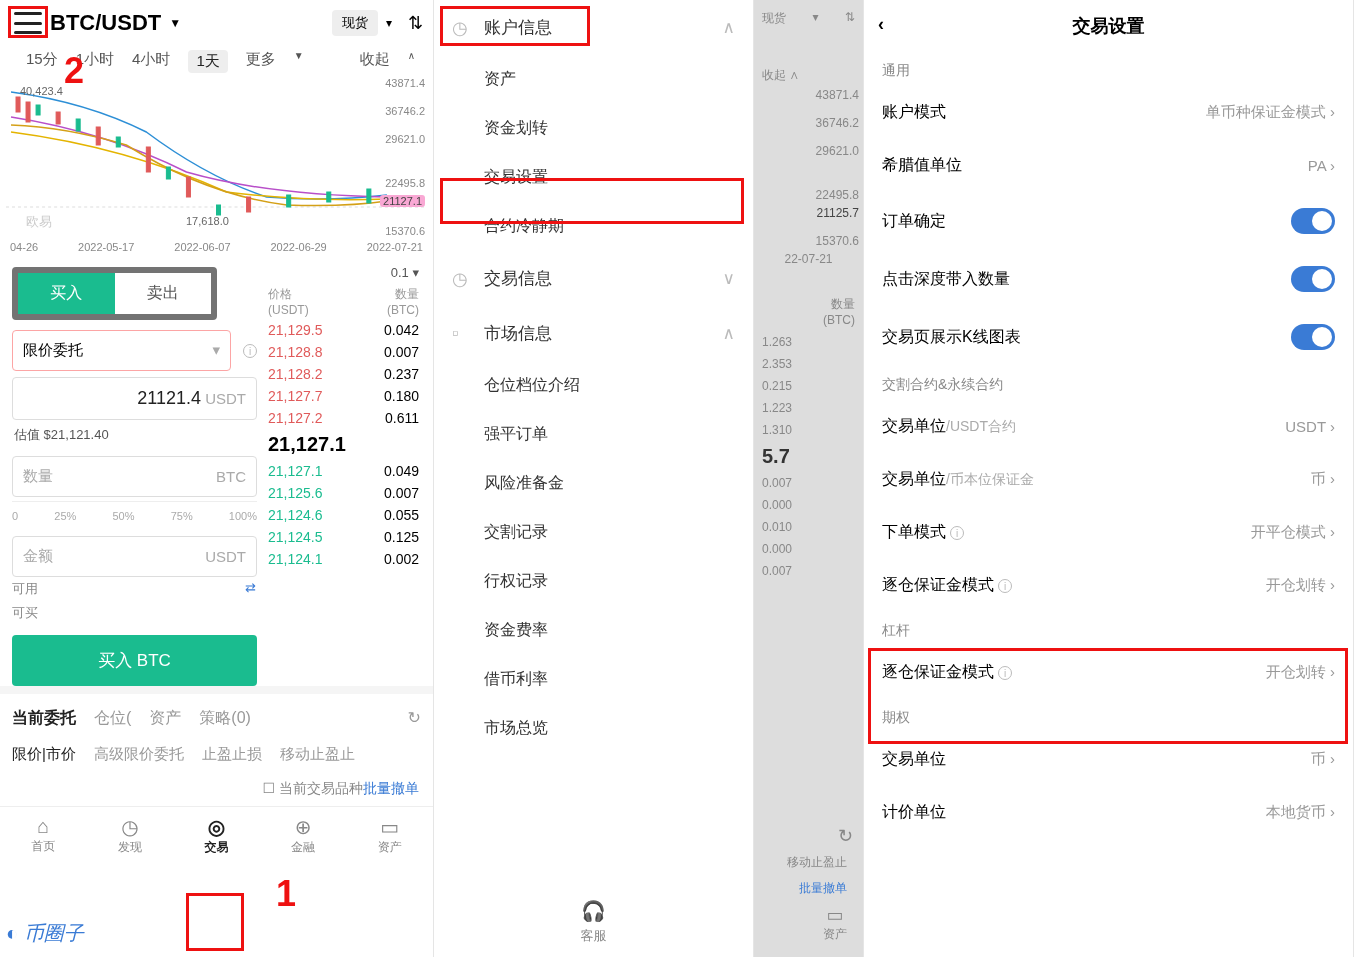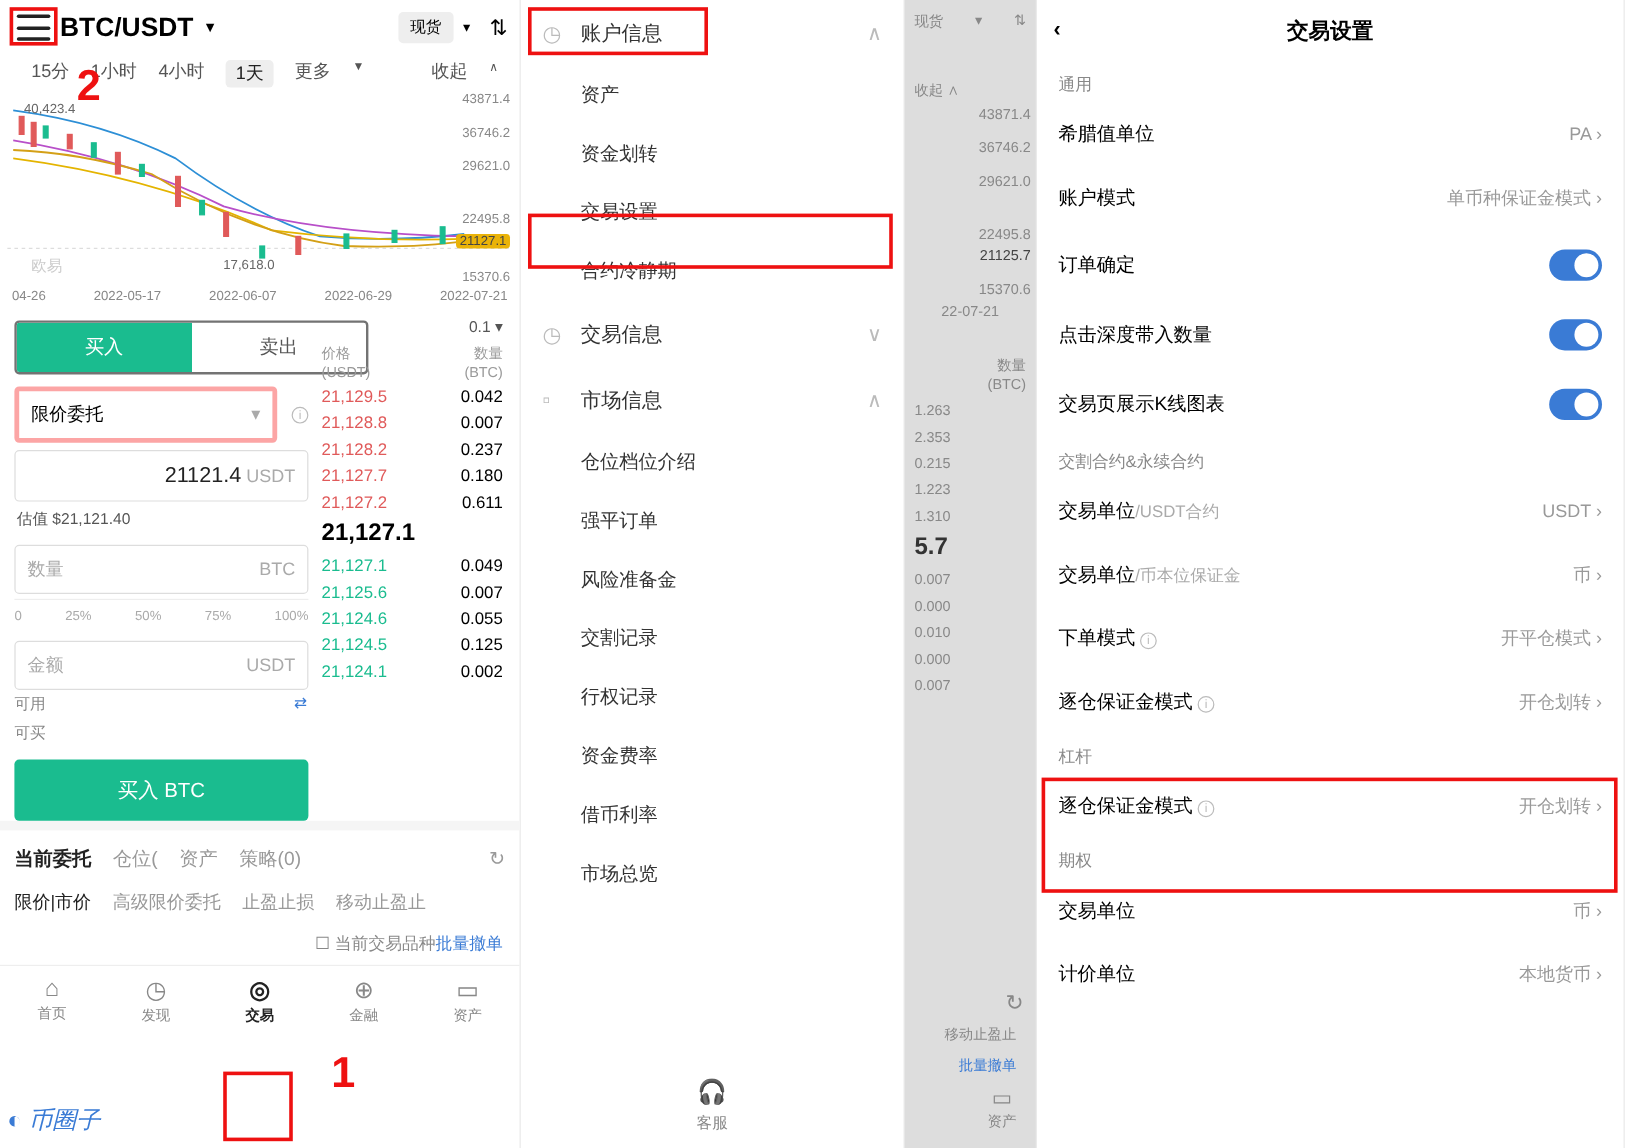--- a/index.html
+++ b/index.html
@@ -21,26 +21,26 @@
   .pill{background:#eee;border-radius:4px;font-size:13px;padding:4px 10px;margin-left:auto}
   .gear{font-size:18px;margin-left:8px}
   .tfrow{display:flex;gap:18px;padding:14px 18px 4px 26px;font-size:15px;color:#555}
   .tfrow .act{background:#eee;border-radius:4px;padding:2px 8px;color:#222}
   .ma{padding:6px 10px 2px;font-size:12px}
   .ma span{margin-right:6px}
   .chart{height:160px;position:relative;margin:0 6px}
   .ylbl{position:absolute;right:2px;font-size:11px;color:#888}
   .xaxis{display:flex;justify-content:space-between;font-size:11px;color:#888;padding:4px 10px}
   .tradebox{padding:10px 12px 0}
-  .tabs{display:flex;border:2px solid #737373;border-radius:4px;overflow:hidden;width:295px}
+  .tabs{display:flex;border:6px solid #737373;border-radius:4px;overflow:hidden;width:205px}
   .tabs div{flex:1;text-align:center;padding:10px 0;font-size:16px}
   .tabs .buy{background:#1abc8f;color:#fff}
   .tabs .sell{color:#555}
   .sel{display:flex;align-items:center;gap:8px;margin-top:10px;width:245px}
-  .sel .box{border:4px solid #fca5a5;flex:1;padding:10px;border-radius:4px;font-size:15px}
+  .sel .box{border:1px solid #fca5a5;flex:1;padding:10px;border-radius:4px;font-size:15px}
   .obhdr{display:flex;justify-content:space-between;font-size:12px;color:#999;padding:6px 0 2px}
   .ob{font-size:14px}
   .ob .r{display:flex;justify-content:space-between;padding:3px 0}
   .ask{color:#e05a5a}
   .bid{color:#1abc8f}
   .mid{font-weight:700;font-size:20px;padding:4px 0}
   .inp{border:1px solid #ddd;border-radius:4px;padding:10px;display:flex;justify-content:space-between;align-items:center;font-size:15px;margin-top:6px;width:245px;color:#aaa}
   .inp .val{color:#222;font-size:18px}
   .est{font-size:13px;color:#555;padding:6px 2px}
   .slider{display:flex;justify-content:space-between;font-size:11px;color:#aaa;padding:8px 0;width:245px;border-top:1px solid #eee;margin-top:4px}
@@ -140,21 +140,21 @@
             <rect x="360" y="112" width="4" height="14"></rect>
       </g>
     </svg>
     <span style="position:absolute;top:8px;left:14px;font-size:11px;color:#666">40,423.4</span>
     <span style="position:absolute;bottom:10px;left:180px;font-size:11px;color:#666">17,618.0</span>
     <span style="position:absolute;bottom:6px;left:20px;font-size:13px;color:#ccc">欧易</span>
     <span class="ylbl" style="top:0">43871.4</span>
     <span class="ylbl" style="top:28px">36746.2</span>
     <span class="ylbl" style="top:56px">29621.0</span>
     <span class="ylbl" style="top:100px">22495.8</span>
-    <span class="ylbl" style="top:118px;background:#eab308;border-radius:3px;padding:0 3px;color:#444">21127.1</span>
+    <span class="ylbl" style="top:118px;background:#f9a8d4;border-radius:3px;padding:0 3px;color:#444">21127.1</span>
     <span class="ylbl" style="bottom:0">15370.6</span>
   </div>
   <div class="xaxis">
     <span>04-26</span>
         <span>2022-05-17</span>
     <span>2022-06-07</span>
         <span>2022-06-29</span>
     <span>2022-07-21</span>
   </div>
 
@@ -346,28 +346,28 @@
   <div class="c3" style="position:absolute;bottom:10px;right:8px;text-align:center"><span style="font-size:18px">▭</span><br><span>资产</span></div>
 </div>
 
 <div class="col col4">
   <div class="shdr">
     <span class="back">‹</span>
     <span>交易设置</span>
   </div>
   <div class="grp">通用</div>
   <div class="srow">
+        <span>账户模式</span>
+        <span class="v"><span>单币种保证金模式</span> ›</span>
+      </div>
+  <div class="srow">
         <span>希腊值单位</span>
         <span class="v"><span>PA</span> ›</span>
       </div>
   <div class="srow">
-        <span>账户模式</span>
-        <span class="v"><span>单币种保证金模式</span> ›</span>
-      </div>
-  <div class="srow">
         <span>订单确定</span>
         <span class="tog"></span>
       </div>
   <div class="srow">
         <span>点击深度带入数量</span>
         <span class="tog"></span>
       </div>
   <div class="srow">
         <span>交易页展示K线图表</span>
         <span class="tog"></span>

